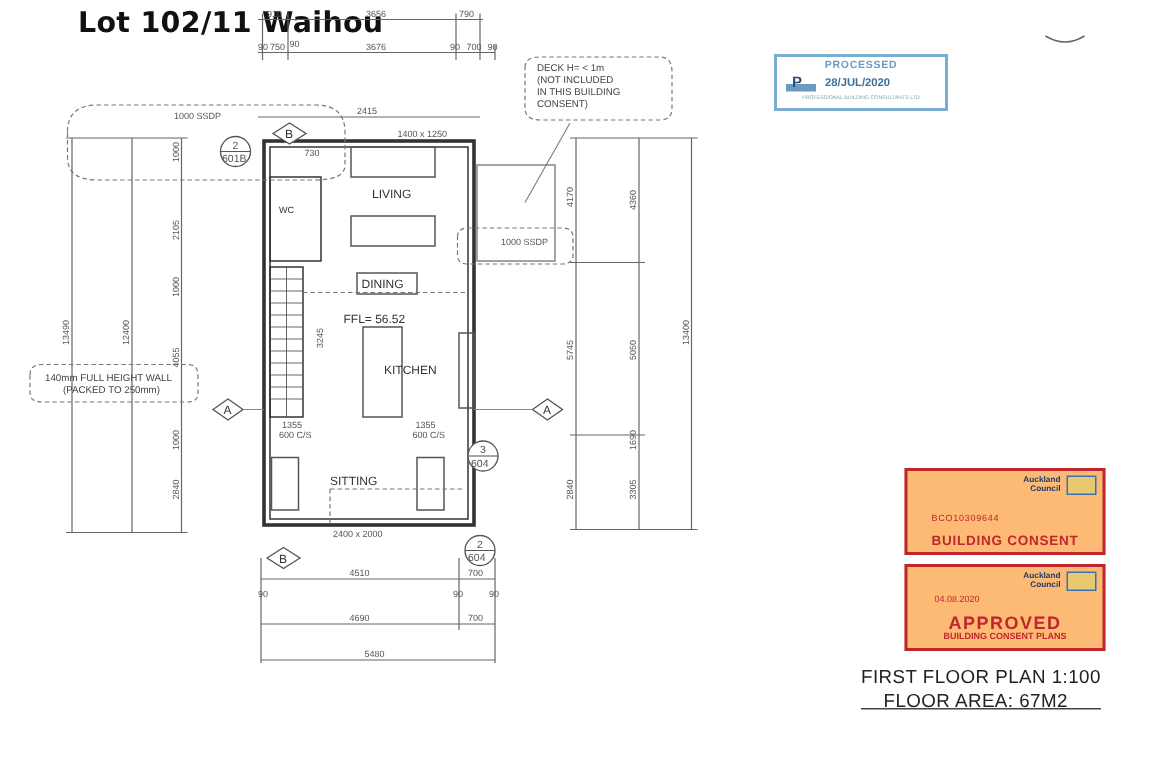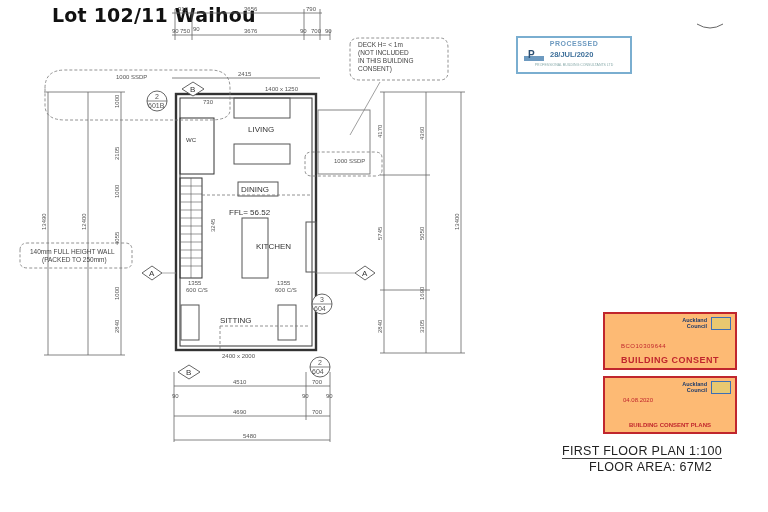--- a/index.html
+++ b/index.html
@@ -21,21 +21,21 @@
   #consent { left:603px; top:312px; width:134px; height:58px; }
   #approved { left:603px; top:376px; width:134px; height:58px; }
   .council .logo { position:absolute; right:4px; top:3px; width:54px; height:14px; }
   .council .logo .t1 { position:absolute; left:0; top:0; font-size:5.5px; font-weight:bold; color:#1b3a6b; line-height:6px; text-align:right; width:30px; }
   .council .logo .badge { position:absolute; right:0; top:0; width:20px; height:13px; border:1px solid #3c6fb5; background:#e8c870; box-sizing:border-box; }
   .council .num { position:absolute; left:16px; top:29px; font-size:6px; color:#c0262d; letter-spacing:0.5px; }
   .council .big1 { position:absolute; left:0; right:0; top:41px; text-align:center; font-size:9px; font-weight:bold; color:#c0262d; letter-spacing:0.5px; }
   .council .date { position:absolute; left:18px; top:19px; font-size:6px; color:#c0262d; }
   .council .big2 { position:absolute; left:0; right:0; top:30px; text-align:center; font-size:12px; font-weight:bold; color:#c0262d; letter-spacing:1px; }
   .council .sub2 { position:absolute; left:0; right:0; top:44px; text-align:center; font-size:6px; font-weight:bold; color:#c0262d; }
-  #plan-title { left:562px; top:444px; font-size:12.5px; color:#222; border-bottom:1.5px solid #444; padding-bottom:0; letter-spacing:0.3px; }
+  #plan-title { left:574px; top:444px; font-size:12.5px; color:#222; border-bottom:1.5px solid #444; padding-bottom:14px; letter-spacing:0.3px; }
   #floor-area { left:561px; top:460px; font-size:12.5px; color:#222; letter-spacing:0.3px;margin-left:28px; }
   #top-curve { left:695px; top:22px; }
 </style>
 </head>
 <body>
 
 <div id="title" class="abs">Lot 102/11 Waihou</div>
 
 <svg id="plan" width="768" height="512" viewBox="0 0 768 512">
   <g stroke="#666" stroke-width="0.8" fill="none">
@@ -236,17 +236,18 @@
   <div class="num">BCO10309644</div>
   <div class="big1">BUILDING CONSENT</div>
 </div>
 
 <div id="approved" class="council">
   <div class="logo">
     <div class="t1">Auckland Council</div>
     <div class="badge"></div>
   </div>
   <div class="date">04.08.2020</div>
+  <div class="big2">APPROVED</div>
   <div class="sub2">BUILDING CONSENT PLANS</div>
 </div>
 
 <div id="plan-title" class="abs">FIRST FLOOR PLAN  1:100</div>
 <div id="floor-area" class="abs">FLOOR AREA: 67M2</div>
 
 </body></html>

